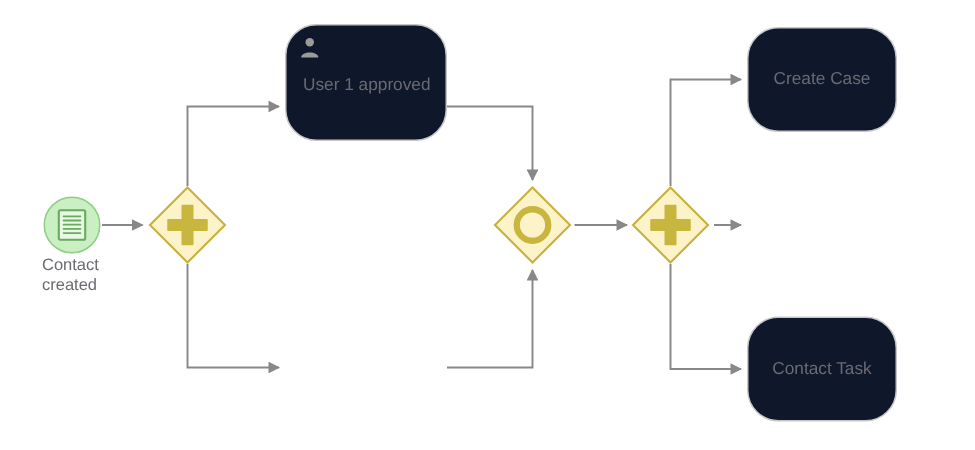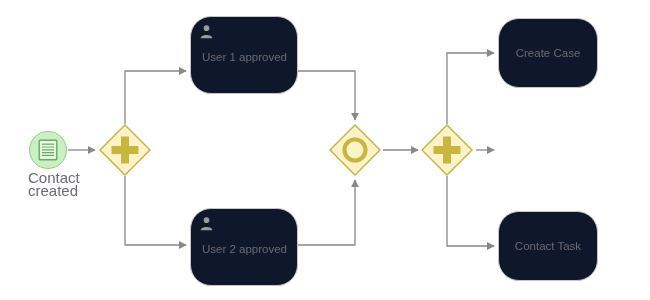--- a/index.html
+++ b/index.html
@@ -36,21 +36,21 @@
     box-sizing: border-box;
     display: flex;
     align-items: center;
     justify-content: center;
   }
   .start-label {
     position: absolute;
     left: 28px;
     top: 171px;
     width: 72px;
-    font-size: 15px;
+    font-size: 11px;
     line-height: 13px;
     color: #6a6a72;
     white-space: pre-line;
   }
 
   
   .task {
     position: absolute;
     box-sizing: border-box;
     background: #0f172a;
@@ -140,27 +140,20 @@
   </div>
 
   <div class="task task-user" style="left:190px; top:16px; width:108px; height:78px;padding-left:40px;">
     <svg class="user-icon" viewBox="0 0 16 16" xmlns="http://www.w3.org/2000/svg">
       <circle cx="8" cy="4.4" r="3.0" fill="#9b9b9b"></circle>
       <path d="M 1.9 15.2 C 1.9 10.6 14.1 10.6 14.1 15.2 Z" fill="#9b9b9b"></path>
     </svg>
     <div class="task-label">User 1 approved</div>
   </div>
 
-  <div class="task task-user" style="left:190px; top:208px; width:108px; height:78px;">
-    <svg class="user-icon" viewBox="0 0 16 16" xmlns="http://www.w3.org/2000/svg">
-      <circle cx="8" cy="4.4" r="3.0" fill="#9b9b9b"></circle>
-      <path d="M 1.9 15.2 C 1.9 10.6 14.1 10.6 14.1 15.2 Z" fill="#9b9b9b"></path>
-    </svg>
-    <div class="task-label">User 2 approved</div>
-  </div>
 
   <div class="gateway" style="left:328px; top:123px;">
     <svg width="54" height="54" viewBox="0 0 54 54" xmlns="http://www.w3.org/2000/svg">
       <polygon points="27,2 52,27 27,52 2,27" fill="#fdf3c8" stroke="#c7b13e" stroke-width="1.4"></polygon>
       <circle cx="27" cy="27" r="10.5" fill="none" stroke="#c9b63f" stroke-width="4.2"></circle>
     </svg>
   </div>
 
   <div class="gateway" style="left:420px; top:123px;">
     <svg width="54" height="54" viewBox="0 0 54 54" xmlns="http://www.w3.org/2000/svg">

